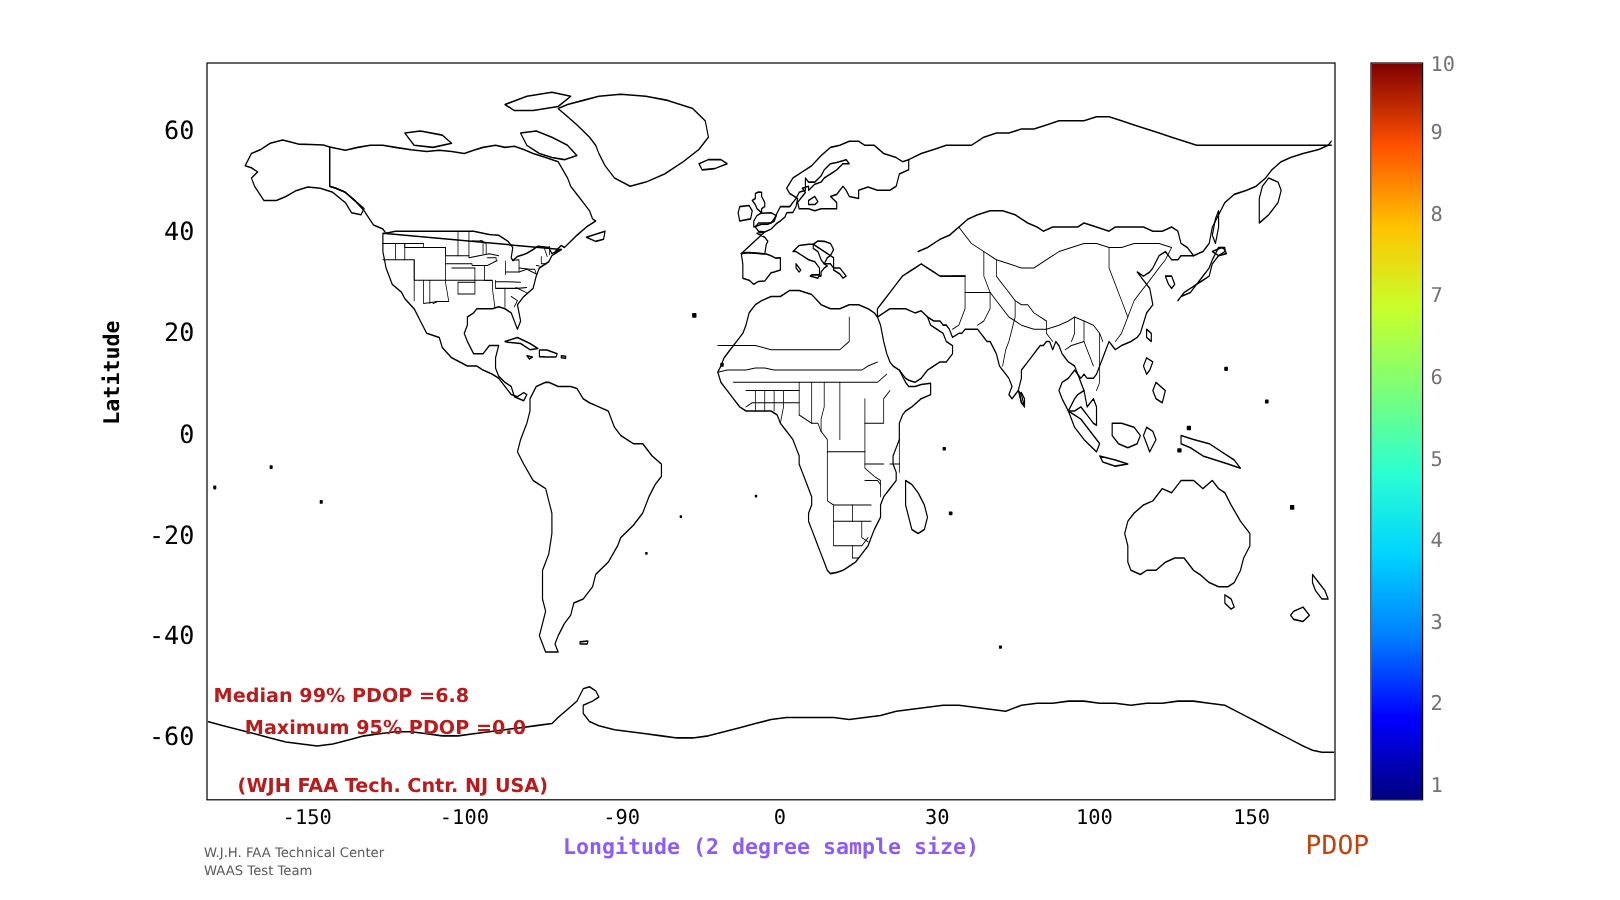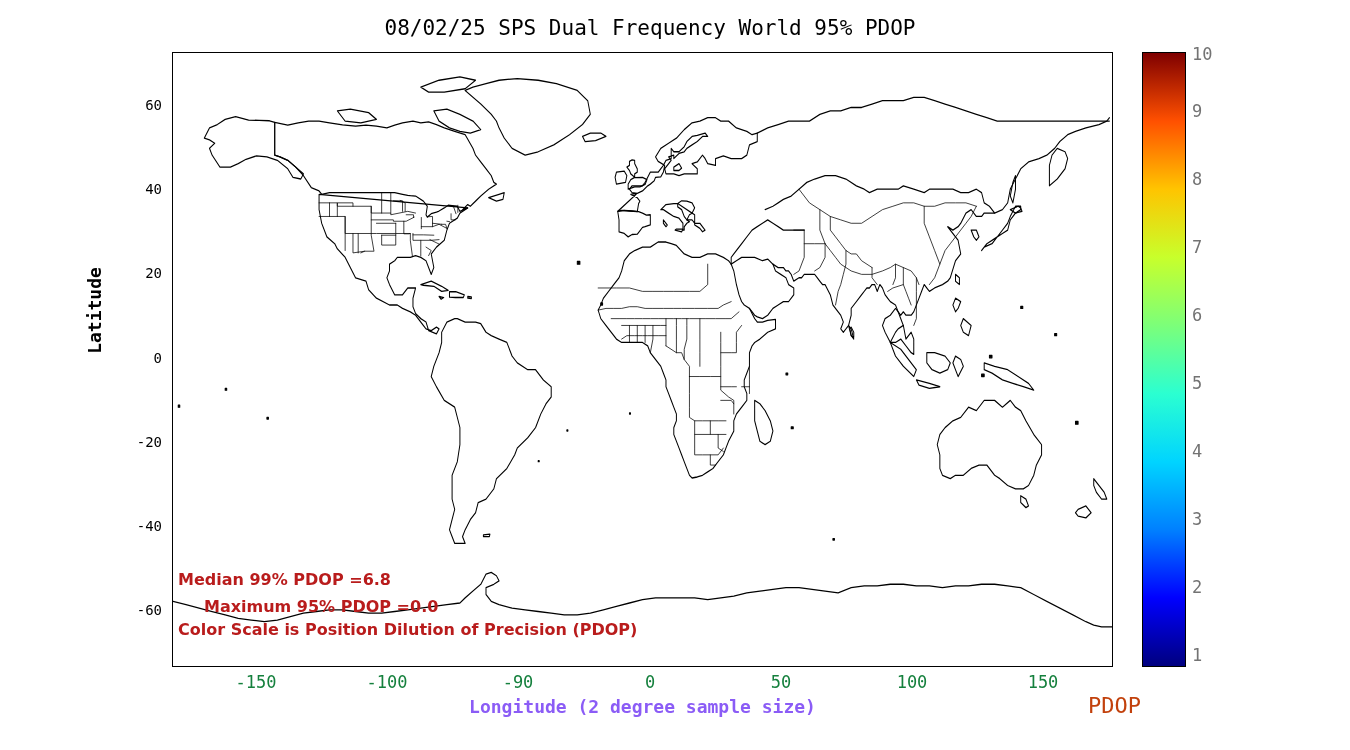--- a/index.html
+++ b/index.html
@@ -54,31 +54,31 @@
     width: 100%;
     height: 100%;
     display: block;
   }
   .ytick-wrap {
     position: absolute;
     left: 96px;
     width: 66px;
     text-align: right;
     font-family: "DejaVu Sans Mono", monospace;
-    font-size: 14px;
+    font-size: 21px;
     color: #000;
   }
   .xtick-wrap {
     position: absolute;
     top: 672px;
     width: 80px;
     text-align: center;
     font-family: "DejaVu Sans Mono", monospace;
     font-size: 17px;
-    color: #15803d;
+    color: #000000;
   }
 
   .ylabel {
     position: absolute;
     left: -6px;
     top: 300px;
     transform: rotate(-90deg);
     transform-origin: 50% 50%;
     font-family: "DejaVu Sans Mono", monospace;
     font-weight: bold;
@@ -161,37 +161,36 @@
     font-family: "DejaVu Sans Mono", monospace;
     font-size: 22px;
     color: #c2410c;
   }
 </style>
 </head>
 <body>
 
 <div id="stage">
 
-  <div class="title">08/02/25 SPS Dual Frequency World 95% PDOP</div>
 
   <div class="ylabel">Latitude</div>
 
   <div class="ytick-wrap" style="top:97px;">60</div>
   <div class="ytick-wrap" style="top:181px;">40</div>
   <div class="ytick-wrap" style="top:265px;">20</div>
   <div class="ytick-wrap" style="top:350px;">0</div>
   <div class="ytick-wrap" style="top:434px;">-20</div>
   <div class="ytick-wrap" style="top:518px;">-40</div>
   <div class="ytick-wrap" style="top:602px;">-60</div>
 
   <div class="xtick-wrap" style="left:216px;">-150</div>
   <div class="xtick-wrap" style="left:347px;">-100</div>
   <div class="xtick-wrap" style="left:478px;">-90</div>
   <div class="xtick-wrap" style="left:610px;">0</div>
-  <div class="xtick-wrap" style="left:741px;">50</div>
+  <div class="xtick-wrap" style="left:741px;">30</div>
   <div class="xtick-wrap" style="left:872px;">100</div>
   <div class="xtick-wrap" style="left:1003px;">150</div>
 
   <div class="xlabel">Longitude (2 degree sample size)</div>
 
   <div class="plot-frame">
     <svg class="map-svg" viewBox="0 0 360 180" preserveAspectRatio="none">
       <g fill="none" stroke="#000000" stroke-width="0.38" stroke-linejoin="round" stroke-linecap="round" transform="translate(180,90) scale(1,-1)">
 
         <path d="M-168,65 L-166,68 L-163,69 L-160,70.5 L-156,71.3 L-151,70.3 L-147,70.2 L-143,70.1 L-141,69.6 L-141,60 L-139,59.5 L-136,58.5 L-133,56.5 L-130,54.5 L-131,53 L-134,53.5 L-136,56 L-140,58.5 L-144,59.5 L-148,59.8 L-152,58.8 L-155,57.5 L-158,56.5 L-162,56.5 L-165,60 L-166,62 L-164,63.5 L-166,64.5 L-168,65 Z"></path>
@@ -385,22 +384,26 @@
         <path d="M-25,28 L-24,28 L-24,28.8 L-25,28.8 Z" fill="#000"></path>
         <path d="M-16,16 L-15.3,16 L-15.3,16.6 L-16,16.6 Z" fill="#000"></path>
         <path d="M55,-4.5 L55.7,-4.5 L55.7,-4 L55,-4 Z" fill="#000"></path>
       </g>
     </svg>
 
   </div>
 
   <div class="annot annot-1">Median 99% PDOP =6.8</div>
   <div class="annot annot-2">Maximum 95% PDOP =0.0</div>
-  <div class="annot annot-3">Color Scale is Position Dilution of Precision (PDOP)</div>
-
+  <div class="annot annot-4">(WJH FAA Tech. Cntr. NJ USA)</div>
+
+  <div class="footer">
+    <div>W.J.H. FAA Technical Center</div>
+    <div>WAAS Test Team</div>
+  </div>
 
   <div class="cbar">
     <div class="cbar-grad" style="background: linear-gradient(to top,
            #00007f 0%,
            #0000ff 11.1%,
            #0080ff 22.2%,
            #00d4ff 33.3%,
            #2bffd1 44.4%,
            #7cff79 55.6%,
            #c8ff2b 66.7%,

